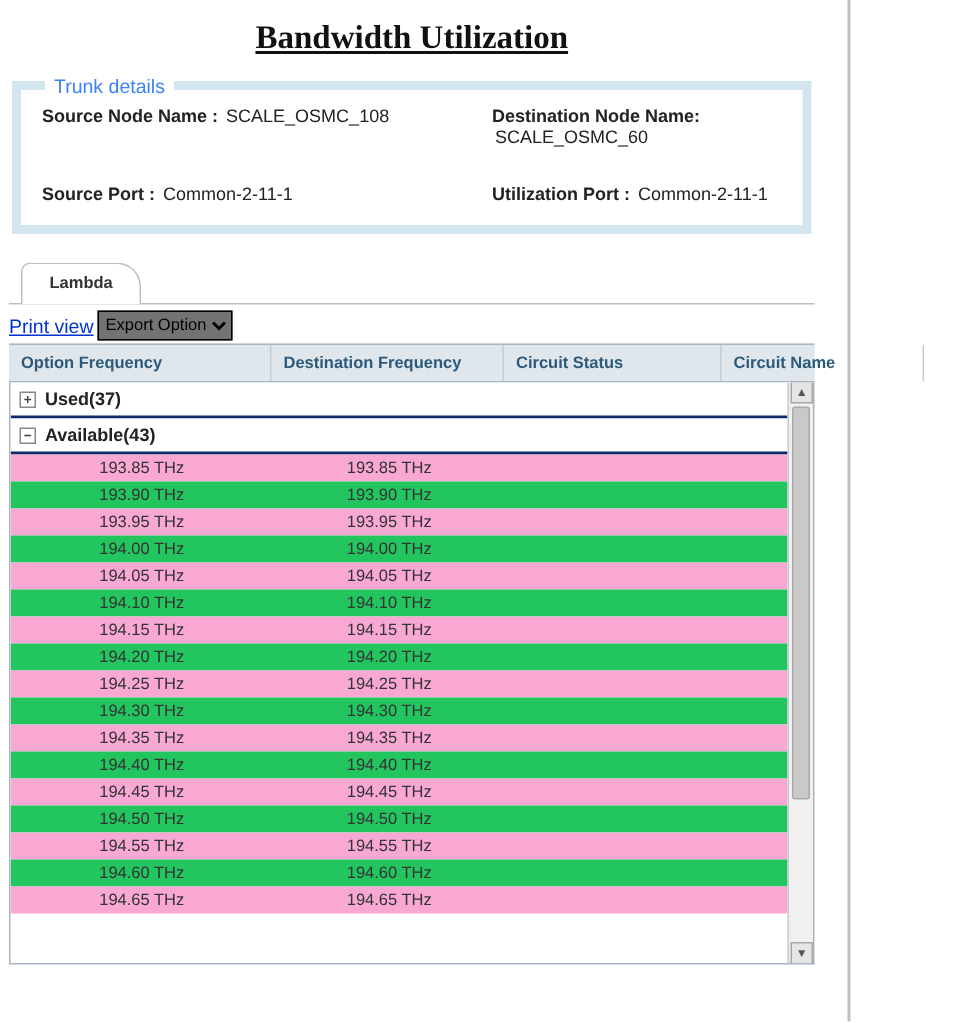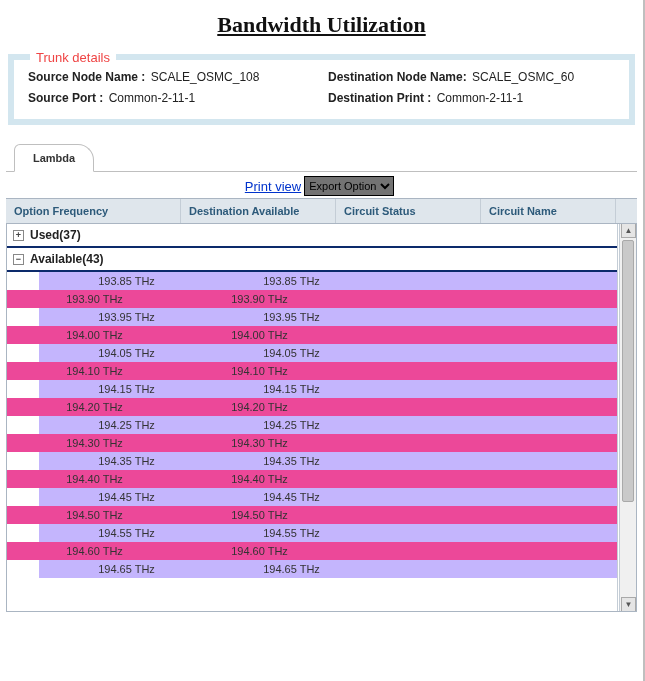--- a/index.html
+++ b/index.html
@@ -8,24 +8,24 @@
     width: 645px;
     height: 681px;
     font-family: Verdana, Arial, sans-serif;
     font-size: 12px;
     background: #fff;
     color: #222;
     overflow: hidden;
   }
   .page {
     box-sizing: border-box;
-    width: 645px;
+    width: 567px;
     height: 681px;
     border-right: 2px solid #bfbfbf;
-    padding: 4px 6px 0 6px;
+    padding: 4px 22px 0 6px;
   }
   .title {
     text-align: center;
     margin: 8px 0 16px 0;
   }
   .title span {
     font-family: "Times New Roman", serif;
     font-size: 22px;
     font-weight: bold;
     text-decoration: underline;
@@ -37,26 +37,26 @@
     margin: 0 2px 6px 2px;
     position: relative;
   }
   .trunk-legend {
     position: absolute;
     top: -10px;
     left: 16px;
     background: #fff;
     padding: 0 6px;
     font-size: 13px;
-    color: #ef4444;
+    color: #3b82f6;
   }
   .trunk-grid {
     display: grid;
     grid-template-columns: 300px 1fr;
-    row-gap: 7px;
+    row-gap: 24px;
   }
   .label { font-weight: bold; }
   .val { font-weight: normal; margin-left: 2px; }
   .tab-row {
     margin-top: 18px;
     border-bottom: 1px solid #bfbfbf;
     height: 28px;
     position: relative;
     text-decoration: underline;
   }
@@ -70,21 +70,21 @@
     font-weight: bold;
     font-size: 11px;
     color: #333;
     background: #fff;
     border: 1px solid #bfbfbf;
     border-bottom: 1px solid #fff;
     border-radius: 6px 16px 0 0;
   }
   .toolbar {
     display: flex;
-    justify-content: center;
+    justify-content: flex-start;
     align-items: center;
     padding: 4px 4px 2px 0;
     gap: 3px;
   }
   .print-link {
     font-family: Arial, sans-serif;
     font-size: 13px;
     color: #0033cc;
     text-decoration: underline;
     cursor: pointer;
@@ -182,22 +182,22 @@
     cursor: pointer;
     margin-right: 2px;
     background: #fff;
   }
   .row {
     display: grid;
     grid-template-columns: 175px 155px 145px 135px;
     font-size: 11px;
     color: #333;
   }
-  .row.even { background: #c4b5fd; margin-left: 32px; }
-  .row.odd  { background: #ec4899; }
+  .row.even { background: #f9a8d4; }
+  .row.odd  { background: #22c55e; }
   .cell {
     padding: 3px 0;
     text-align: center;
   }
 </style>
 </head>
 <body>
 
 <div class="page">
   <div class="title">
@@ -213,40 +213,40 @@
       </div>
       <div>
         <span class="label">Destination Node Name:</span>
         <span class="val">SCALE_OSMC_60</span>
       </div>
       <div>
         <span class="label">Source Port :</span>
         <span class="val">Common-2-11-1</span>
       </div>
       <div>
-        <span class="label">Destination Print :</span>
+        <span class="label">Utilization Port :</span>
         <span class="val">Common-2-11-1</span>
       </div>
     </div>
   </div>
 
   <div class="tab-row">
     <div class="tab">Lambda</div>
   </div>
 
   <div class="toolbar">
     <span class="print-link">Print view</span>
     <select class="export-sel">
       <option>Export Option</option>
     </select>
   </div>
 
   <div class="grid-header">
     <div class="gh-cell">Option Frequency</div>
-    <div class="gh-cell">Destination Available</div>
+    <div class="gh-cell">Destination Frequency</div>
     <div class="gh-cell">Circuit Status</div>
     <div class="gh-cell">Circuit Name</div>
     <div class="gh-cell" style="border-right:none;"></div>
   </div>
 
   <div class="grid-body-wrap">
     <div class="grid-body" id="grid-body">
 
       <div class="group-row">
         <span class="expander">+</span>

